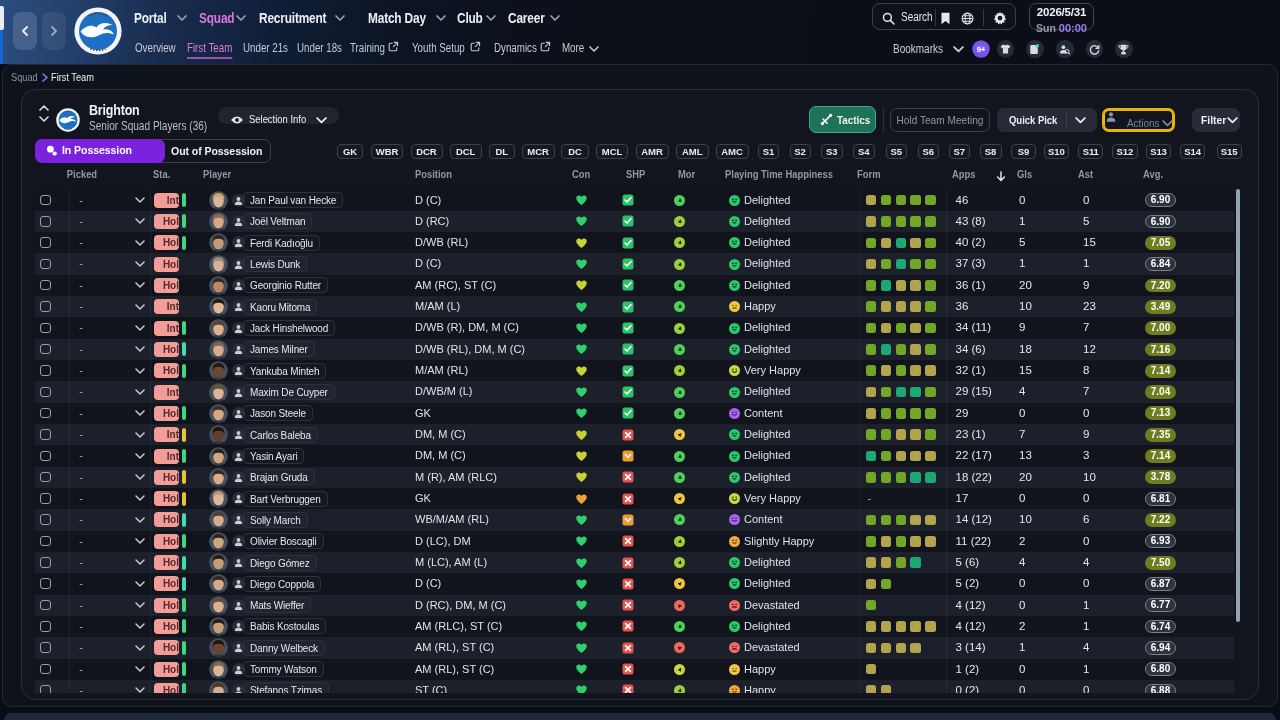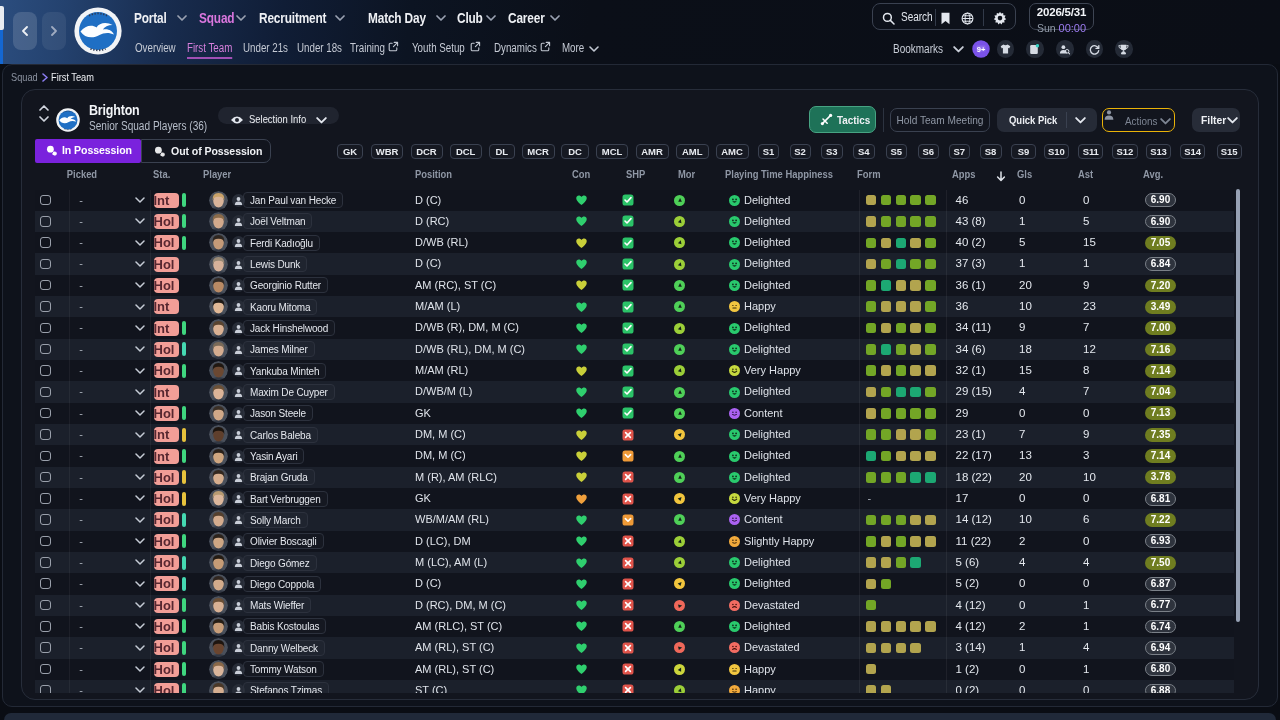--- a/index.html
+++ b/index.html
@@ -20,21 +20,21 @@
 .n2 { top:41px; font-size:12.5px; color:#c6cbd5; transform:scaleX(0.78); transform-origin:0 0; white-space:nowrap; }
 .n2.pk2 { color:#d67fdc; border-bottom:2px solid #a050b4; padding-bottom:2px; }
 .next { top:41px; }
 .nc2 { top:46px; }
 
 #searchpill { left:872px; top:3px; width:144px; height:27px; border:1px solid #3a4150; border-radius:8px; background:rgba(16,20,30,0.5); }
 #searchpill .sep { top:5px; width:1px; height:17px; background:#323a49; }
 #searchpill .st { left:28px; top:6px; font-size:12.5px; color:#e3e7ee; transform:scaleX(0.8); transform-origin:0 0; }
 #datebox { left:1029px; top:3px; width:65px; height:27px; border:1px solid #3e4553; border-radius:7px; text-align:center; }
 #datebox b { position:static; display:block; font-size:11.5px; color:#f2f4f8; margin-top:2px; letter-spacing:-0.2px; }
-#datebox span { position:static; font-size:10.5px; font-weight:normal; color:#959eac; }
+#datebox span { position:static; font-size:10.5px; font-weight:bold; color:#959eac; }
 #datebox .tm { color:#9d7df2; font-size:11px; }
 #continue { left:1101px; top:2px; width:161px; height:29px; border:1.5px solid #f2478f; border-radius:8px;
   background:linear-gradient(95deg,#7f10d8 0%,#9912c6 50%,#c7149e 78%,#e8187c 100%); }
 #continue b { position:absolute; left:16px; top:7px; font-size:12.5px; color:#fff; letter-spacing:-0.1px; transform:scaleX(0.86); transform-origin:0 0; }
 #continue svg { position:absolute; right:11px; top:9px; }
 #bmtext { left:893px; top:42px; font-size:12.5px; color:#c9ced8; transform:scaleX(0.8); transform-origin:0 0; }
 #bmchev { left:953px; top:46px; }
 .bmc { top:40px; width:17.5px; height:17.5px; border-radius:50%; background:#242a36; }
 .bmc svg { position:absolute; left:3.2px; top:3.5px; }
 #bub { left:972px; top:39.5px; }
@@ -61,28 +61,28 @@
 #tactics svg { position:absolute; left:10px; top:6.5px; }
 #tactics b { position:absolute; left:27px; top:7px; font-size:11.5px; transform:scaleX(0.86); transform-origin:0 0; }
 #hsep { left:861px; top:18px; width:1px; height:24px; background:#2c3340; }
 #hold { left:868px; width:100px; border:1px solid #3a4150; }
 #hold i { position:absolute; left:0; right:0; top:5px; text-align:center; font-style:normal; font-size:11px; font-weight:normal; color:#8f97a4; transform:scaleX(0.92); }
 #qp { left:975px; width:100px; background:#262b37; }
 #qp b { position:absolute; left:12px; top:6px; font-size:11px; }
 #qp .dv { position:absolute; left:69px; top:4px; width:1px; height:16px; background:#3a4150; }
 #qp b { white-space:nowrap; transform:scaleX(0.86); transform-origin:0 0; }
 #qp .cv { position:absolute; left:78px; top:9px; }
-#actions { left:1080px; width:73px; border:1px solid #eab308; }
+#actions { left:1080px; width:73px; border:3px solid #eab308; }
 #actions i { position:absolute; left:22px; top:6px; font-style:normal; font-size:11px; font-weight:normal; color:#7d8593; transform:scaleX(0.9); transform-origin:0 0; }
 #actions .cv { position:absolute; left:57px; top:9px; }
 #filter { left:1170px; width:48px; background:#272c38; }
 #filter b { position:absolute; left:9px; top:6px; font-size:11.5px; transform:scaleX(0.9); transform-origin:0 0; }
 #filter .cv { position:absolute; left:34.5px; top:9px; }
 
-#inposs { left:13px; top:49px; width:106px; height:23.5px; background:#7a22dd; border-radius:2px; z-index:2; }
+#inposs { left:13px; top:49px; width:130px; height:23.5px; background:#7a22dd; border-radius:7px; z-index:2; }
 #inposs svg { position:absolute; left:10px; top:5px; }
 #inposs b { position:absolute; left:27px; top:5px; font-size:11.5px; color:#fff; letter-spacing:-0.1px; white-space:nowrap; transform:scaleX(0.92); transform-origin:0 0; }
 #outposs { left:119px; top:49px; width:130px; height:23.5px; border:1px solid #3a4150; border-radius:0 7px 7px 0; }
 #outposs svg { position:absolute; left:11px; top:5px; opacity:0.9; }
 #outposs b { position:absolute; left:29px; top:5px; font-size:11.5px; color:#f0f2f5; letter-spacing:-0.1px; white-space:nowrap; transform:scaleX(0.92); transform-origin:0 0; }
 
 .chip { top:53.5px; height:15.5px; border:1px solid #3a4150; border-radius:4px; background:rgba(255,255,255,0.02);
   font-size:9.5px; font-weight:bold; color:#e8ebf0; text-align:center; line-height:14.5px; letter-spacing:-0.1px; }
 
 #thead { left:13px; top:79px; width:1199px; height:15px; }
@@ -91,21 +91,21 @@
 #rows { left:13px; top:99.5px; width:1199px; height:503.5px; overflow:hidden; }
 .row { left:0; width:1199px; height:21.32px; }
 .rA { background:#11141d; }
 .rB { background:#1b202b; }
 .cb { left:5px; top:5.2px; width:10.5px; height:10.5px; border:1.4px solid #9aa0ab; border-radius:3px; }
 .dash { left:30px; top:0; width:32px; height:21.32px; text-align:center; font-size:11px; color:#aab0bb; line-height:21px; }
 .pchev { left:100px; top:7.5px; }
 .row::before { content:""; position:absolute; left:33.5px; top:0; width:1px; height:100%; background:rgba(255,255,255,0.05); }
 .row::after { content:""; position:absolute; left:114.5px; top:0; width:1px; height:100%; background:rgba(255,255,255,0.05); }
 .sta { left:118.5px; top:3.2px; width:25.5px; height:15px; background:#f29e97; border-radius:4px;
-  font-size:13px; font-weight:bold; color:#572730; text-align:left; line-height:15px; }
+  font-size:10px; font-weight:bold; color:#572730; text-align:right; line-height:15px; }
 .bar { left:146.5px; top:3.6px; width:4.5px; height:14px; border-radius:2px; }
 .av { left:173.5px; top:1.2px; width:19px; height:19px; border-radius:50%; overflow:hidden; }
 .bust { left:196.5px; top:4.2px; width:13px; height:13px; border-radius:50%; background:#272c37; }
 .bust svg { position:absolute; left:2px; top:2px; }
 .nm { left:208px; top:2.6px; height:16px; border:1px solid #2c313d; border-radius:4px; background:rgba(255,255,255,0.02);
   font-size:10px; color:#e4e7ed; line-height:15.5px; padding:0 6px; white-space:nowrap; letter-spacing:-0.15px; }
 .pos { left:380px; top:0; height:21.32px; font-size:11px; color:#dfe3ea; line-height:21.32px; white-space:nowrap; }
 .conc { left:540px; top:4.6px; }
 .shpc { left:587px; top:4.6px; }
 .morc { left:638.5px; top:5.2px; }

